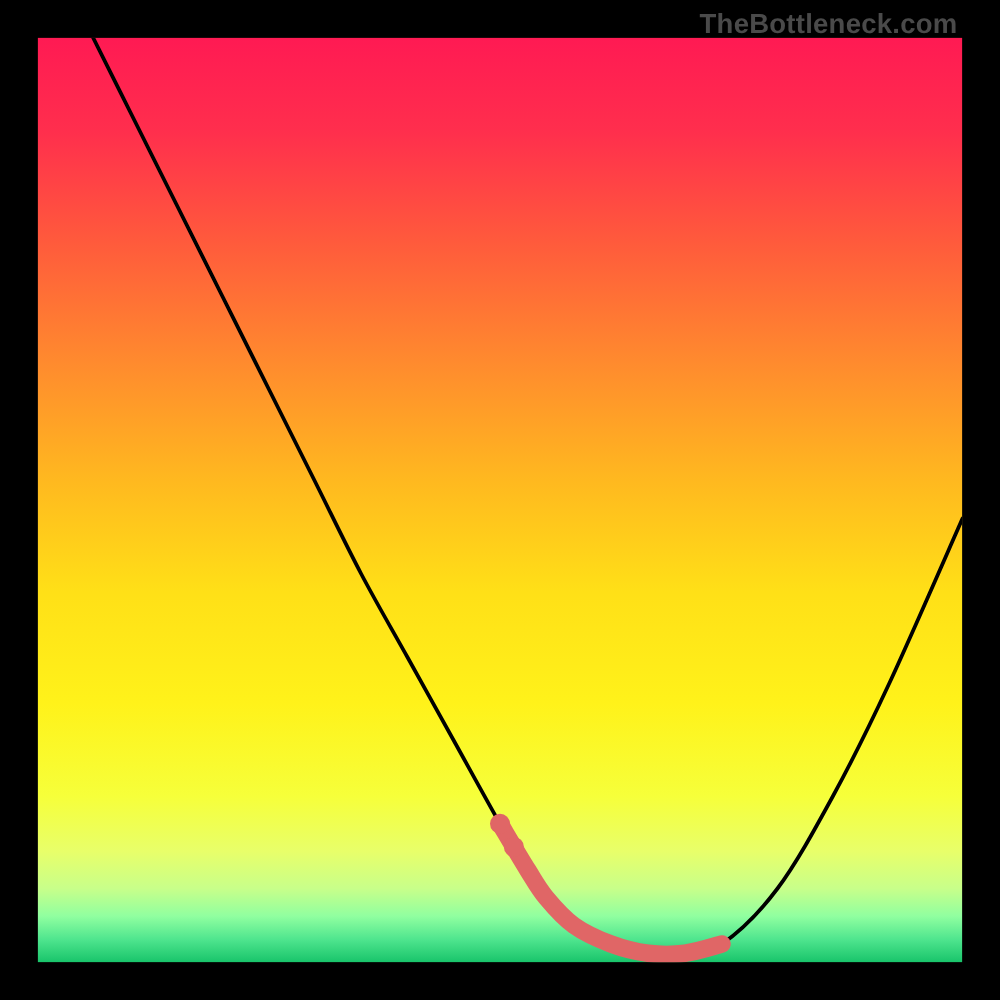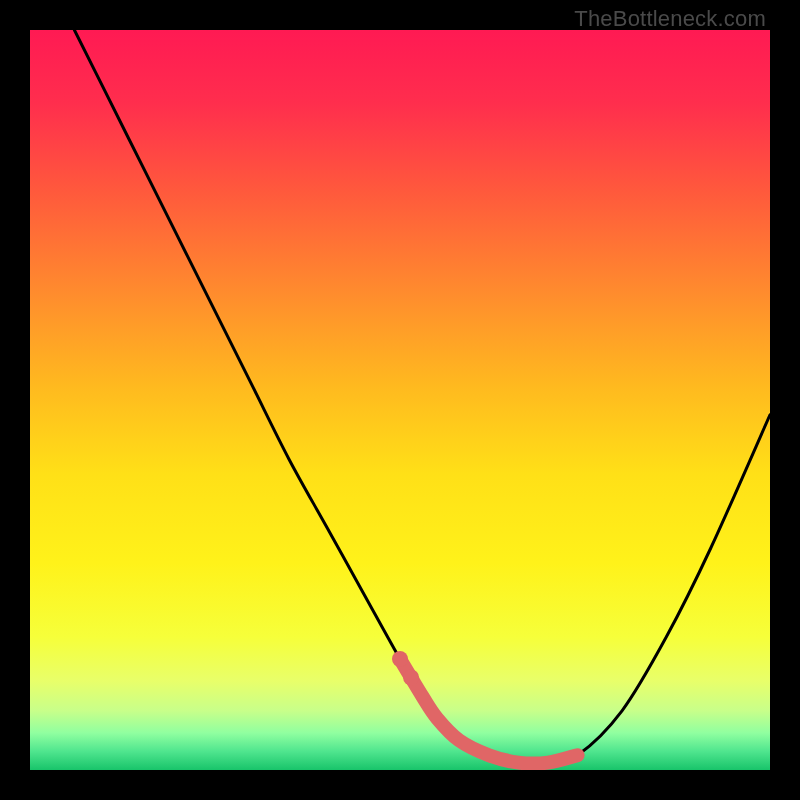--- a/index.html
+++ b/index.html
@@ -25,21 +25,21 @@
     top: 0;
     width: 100%;
     height: 100%;
   }
   .watermark {
     position: absolute;
     top: 6px;
     right: 34px;
     color: #4a4a4a;
     font-size: 22px;
-    font-weight: 400;
+    font-weight: 700;
     letter-spacing: 0.2px;
     font-family: Arial, Helvetica, sans-serif;
   }
   svg.curve {
     position: absolute;
     left: 0;
     top: 0;
     width: 100%;
     height: 100%;
   }

